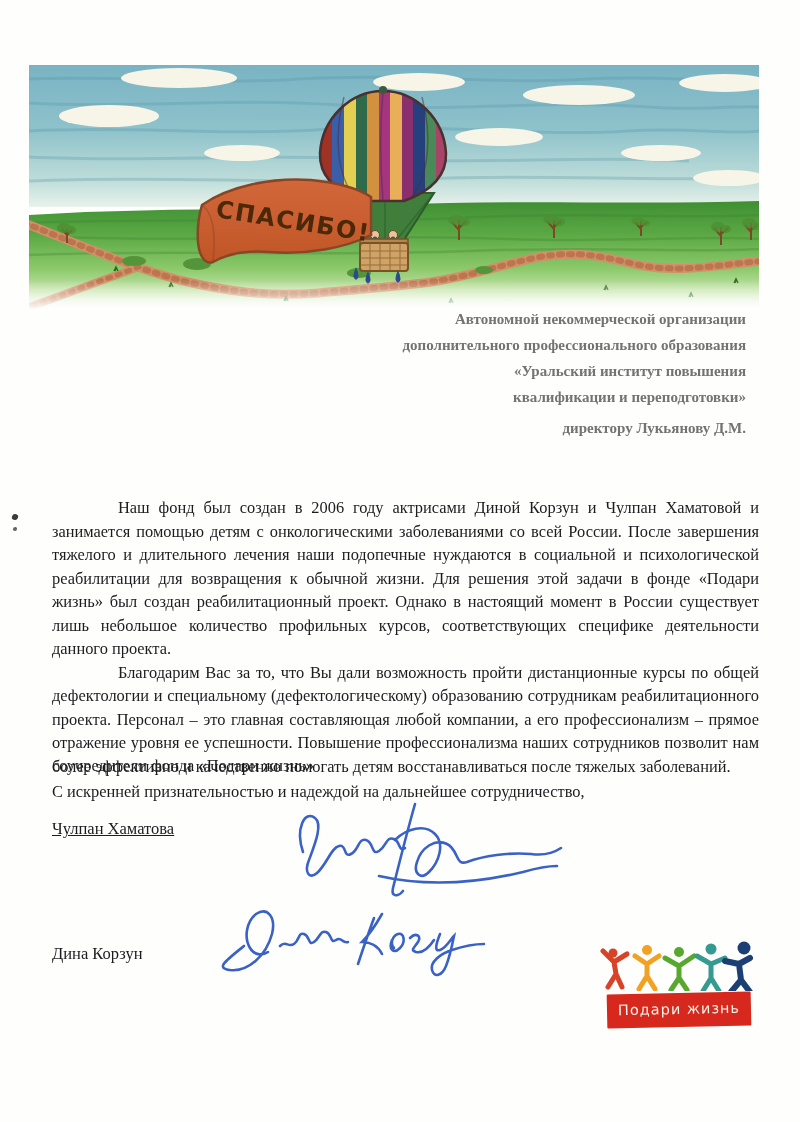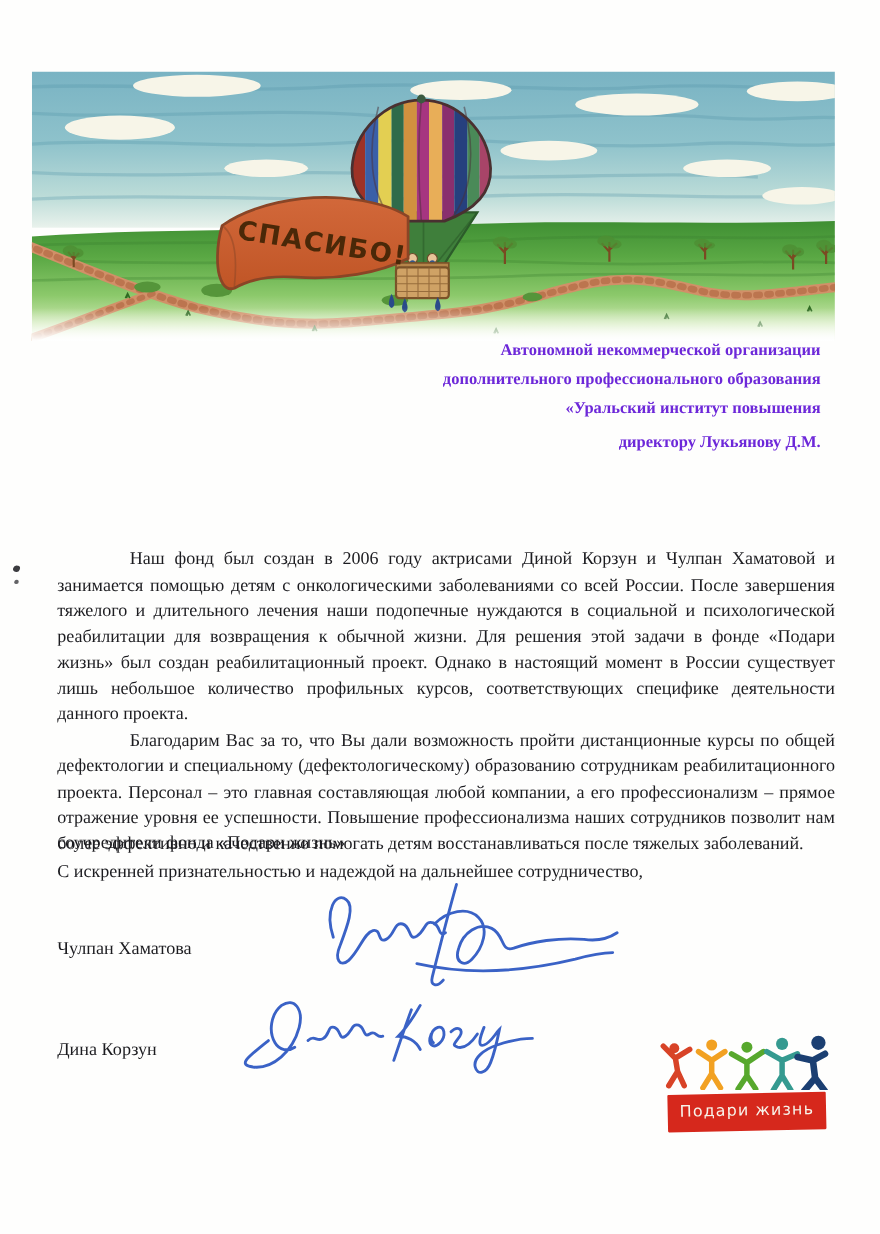--- a/index.html
+++ b/index.html
@@ -10,37 +10,37 @@
   .drawing{position:absolute;left:29px;top:65px;width:730px;height:245px;}
 
   
   .artifact{position:absolute;left:10px;top:514px;width:12px;height:22px;}
   .artifact i{position:absolute;background:#3c3c40;border-radius:60% 40% 55% 45%;}
   .artifact i.a1{left:2px;top:0;width:6px;height:6px;transform:rotate(20deg);}
   .artifact i.a2{left:3px;top:13px;width:4px;height:4px;opacity:.8;}
 
   
   .recipient{position:absolute;top:306px;right:54px;text-align:right;
-             font-weight:bold;font-size:15px;line-height:26px;color:#6d28d9;}
+             font-weight:bold;font-size:15px;line-height:26px;color:#737373;}
   .recipient .gap{margin-top:5px;}
 
   
   .salutation{position:absolute;top:447px;left:0;width:100%;text-align:center;
               font-size:17px;}
 
   
   .body-text{position:absolute;left:52px;top:496px;width:707px;
              font-size:16.4px;line-height:23.5px;text-align:justify;}
   .body-text p{margin:0;text-indent:66px;}
 
   .closing{position:absolute;left:52px;top:753px;width:707px;
            font-size:16.4px;line-height:26px;}
 
   .sig-name{position:absolute;left:52px;font-size:16.5px;}
-  .name-khamatova{top:852px;}
+  .name-khamatova{top:819px;text-decoration:underline;}
   .name-korzun{top:899px;margin-top:45px;}
 
   .signature{position:absolute;}
   .sig1{left:283px;top:788px;}
   .sig2{left:196px;top:884px;}
 
   
   .logo{position:absolute;left:600px;top:941px;width:160px;}
   .logo-banner{margin-left:7px;margin-top:-2px;width:144px;height:34px;background:#d6281c;
                color:#f7f3ea;text-align:center;line-height:33px;
@@ -216,20 +216,21 @@
 
   <span class="artifact">
       <i class="a1"></i>
       <i class="a2"></i>
     </span>
 
   <div class="recipient">
     <div>Автономной некоммерческой организации</div>
     <div>дополнительного профессионального образования</div>
     <div>«Уральский институт повышения</div>
+    <div>квалификации и переподготовки»</div>
     <div class="gap">директору Лукьянову Д.М.</div>
   </div>
 
 
   <div class="body-text">
     <p>Наш фонд был создан в 2006 году актрисами Диной Корзун и Чулпан Хаматовой и занимается помощью детям с онкологическими заболеваниями со всей России. После завершения тяжелого и длительного лечения наши подопечные нуждаются в социальной и психологической реабилитации для возвращения к обычной жизни. Для решения этой задачи в фонде «Подари жизнь» был создан реабилитационный проект. Однако в настоящий момент в России существует лишь небольшое количество профильных курсов, соответствующих специфике деятельности данного проекта.</p>
     <p>Благодарим Вас за то, что Вы дали возможность пройти дистанционные курсы по общей дефектологии и специальному (дефектологическому) образованию сотрудникам реабилитационного проекта. Персонал – это главная составляющая любой компании, а его профессионализм – прямое отражение уровня ее успешности. Повышение профессионализма наших сотрудников позволит нам более эффективно и качественно помогать детям восстанавливаться после тяжелых заболеваний.</p>
   </div>
 
   <div class="closing">

